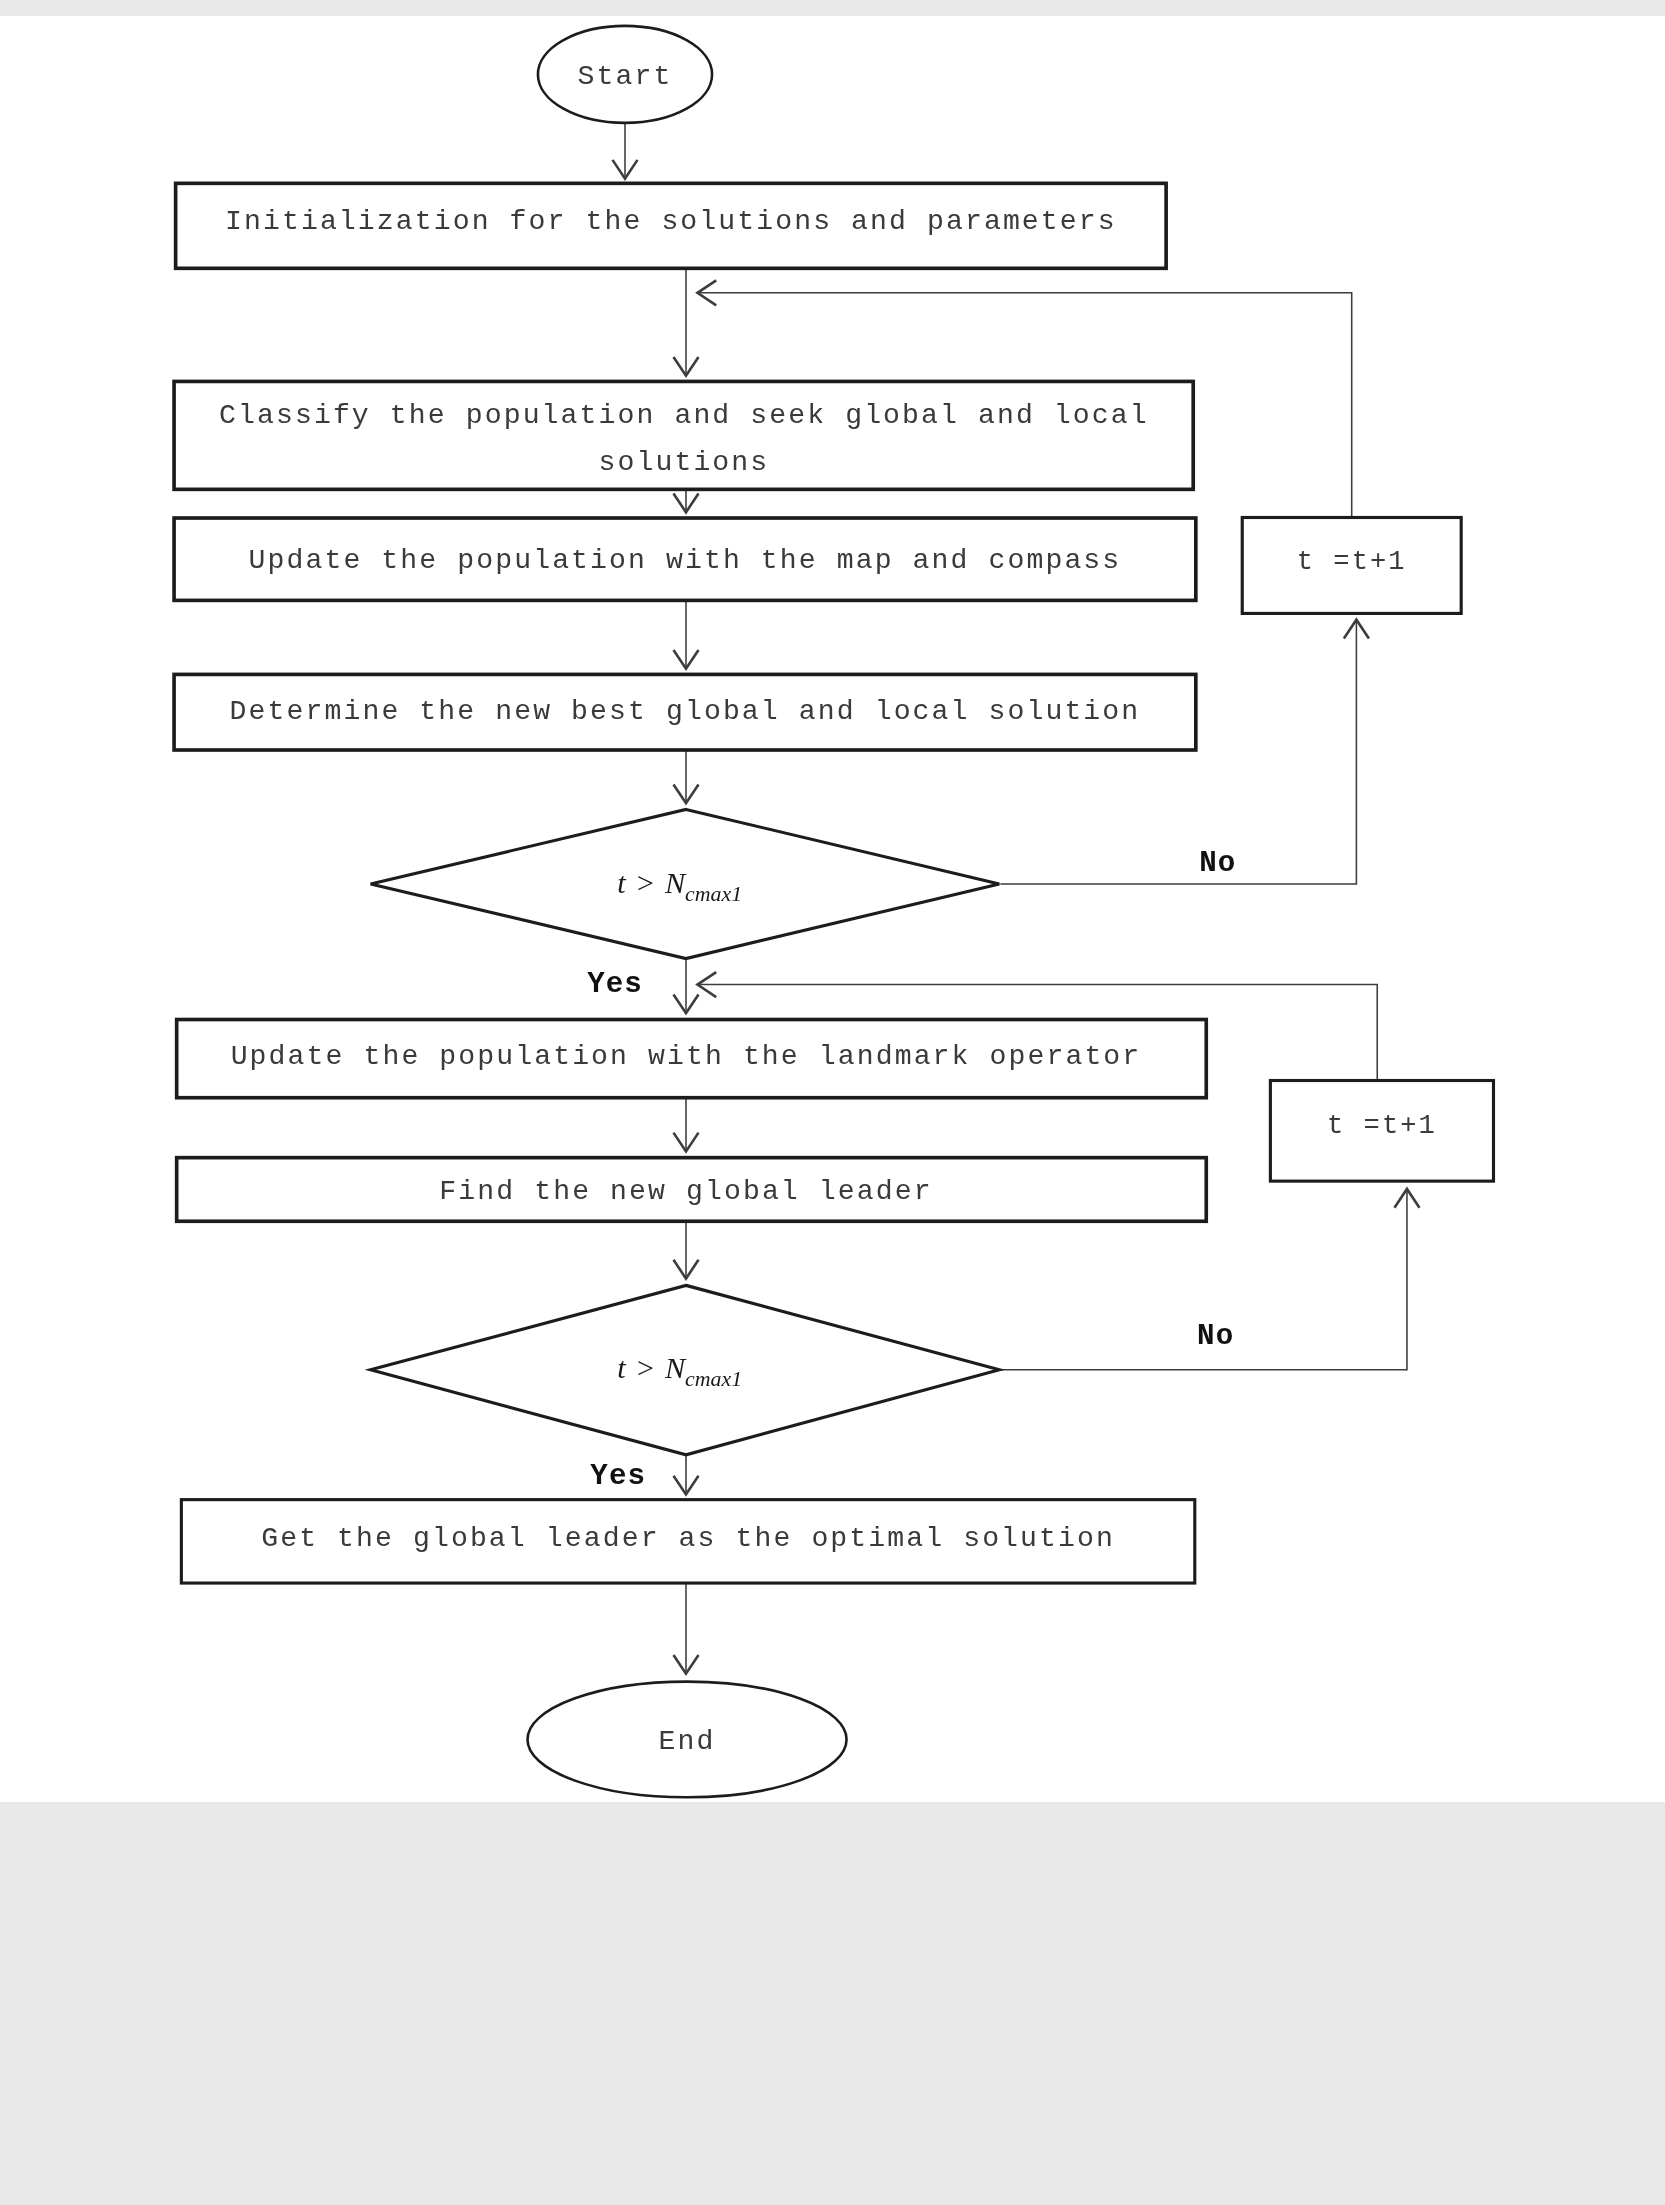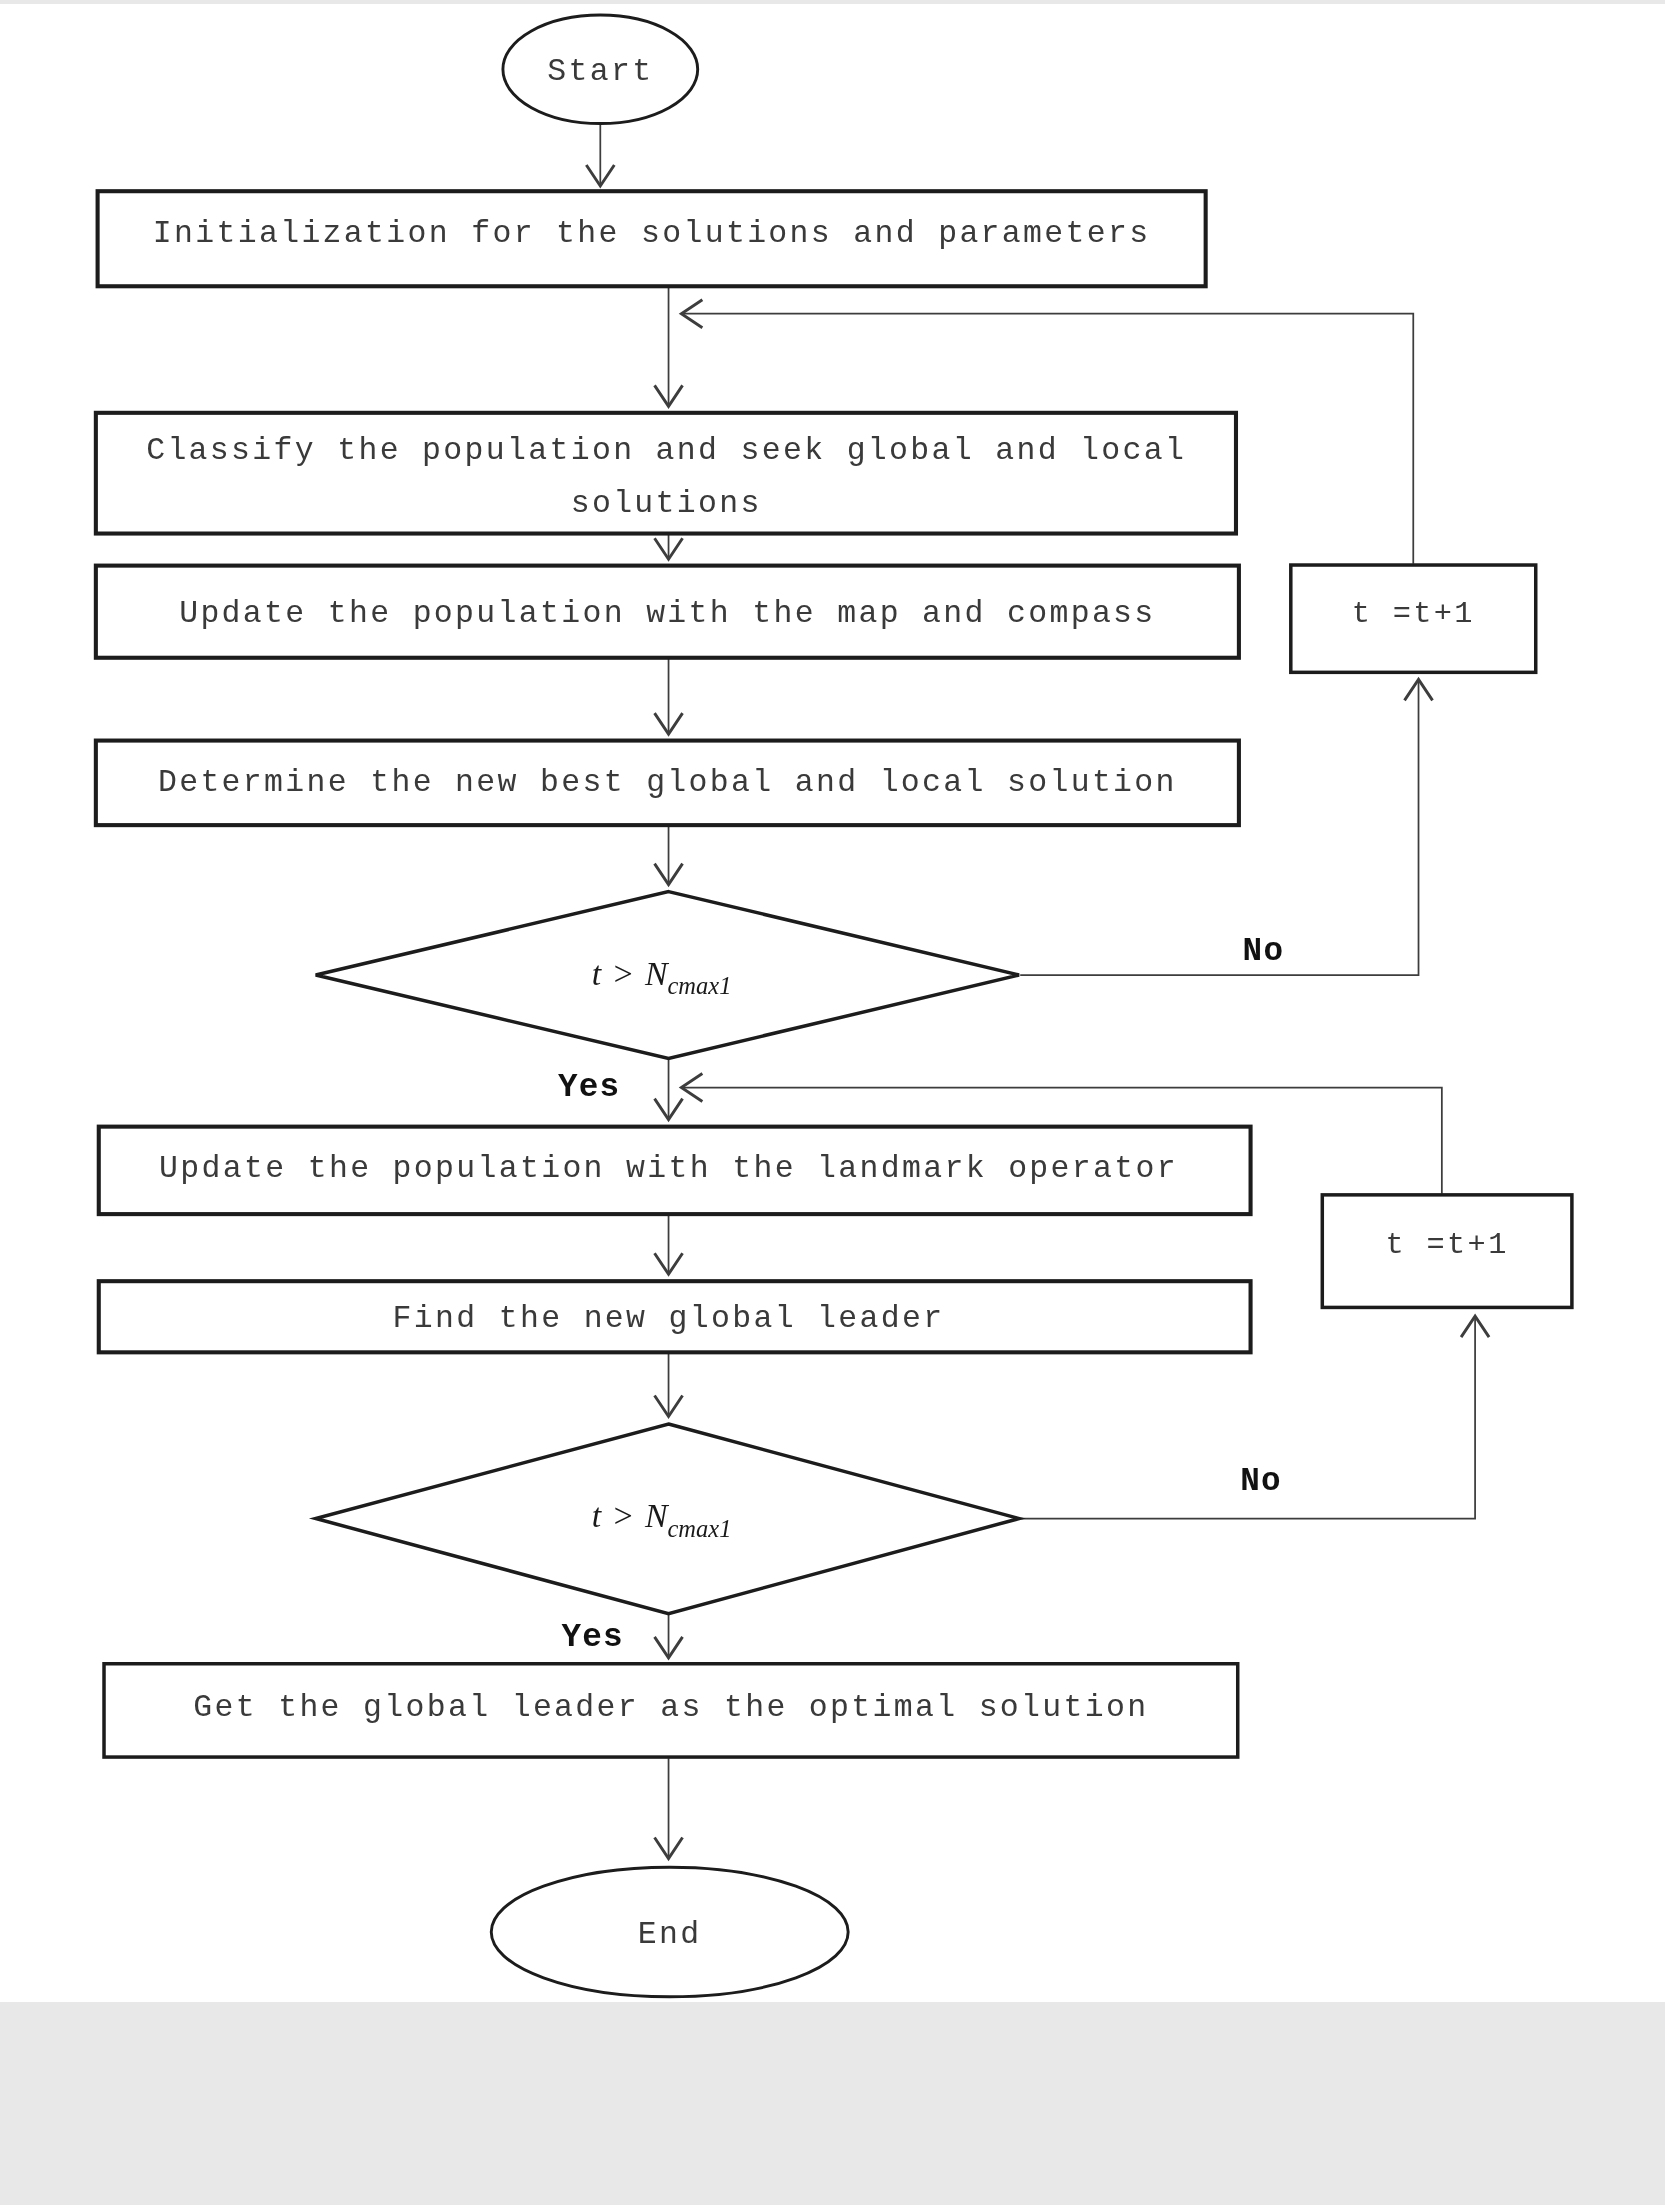--- a/index.html
+++ b/index.html
@@ -5,23 +5,23 @@
   :root{
     --background:#ffffff;
     --shape-stroke:#1c1c1c;
     --connector:#3d3d3d;
     --text:#3a3a3a;
     --label-text:#111111;
   }
   html,body{margin:0;padding:0;background:#e8e8e8;}
   .canvas{
     position:relative;
-    width:1666px;height:1998px;
+    width:1666px;height:1786px;
     background:var(--background);
-    margin:4px auto;
+    margin:16px auto;
     overflow:hidden;
   }
   svg{position:absolute;inset:0;width:100%;height:100%;}
   .shape{fill:#ffffff;stroke:var(--shape-stroke);}
   .box{stroke-width:7px;}
   .smallbox{stroke-width:6px;}
   .terminal{stroke-width:5px;}
   .diamond{stroke-width:6px;}
   .edge{fill:none;stroke:var(--connector);stroke-width:3px;}
   .node-text{

